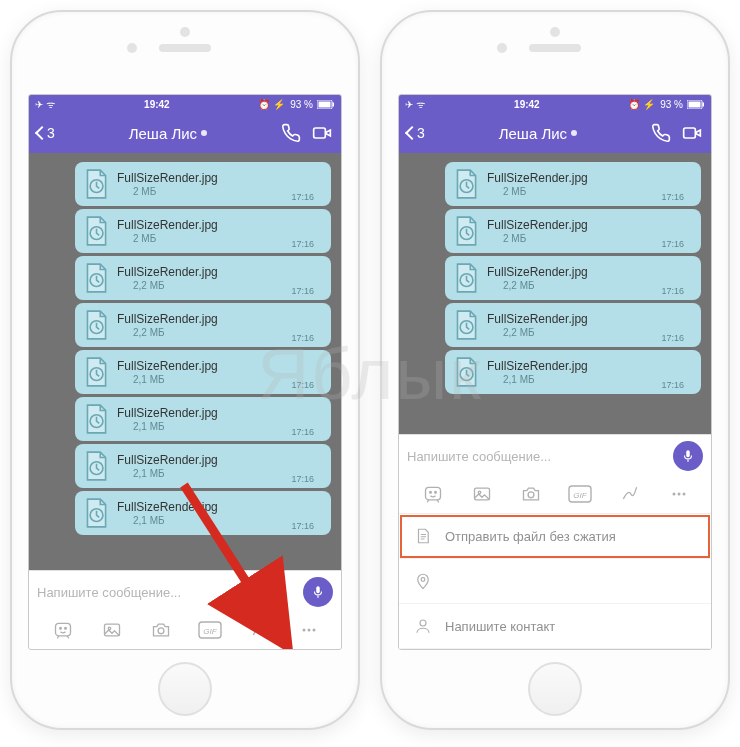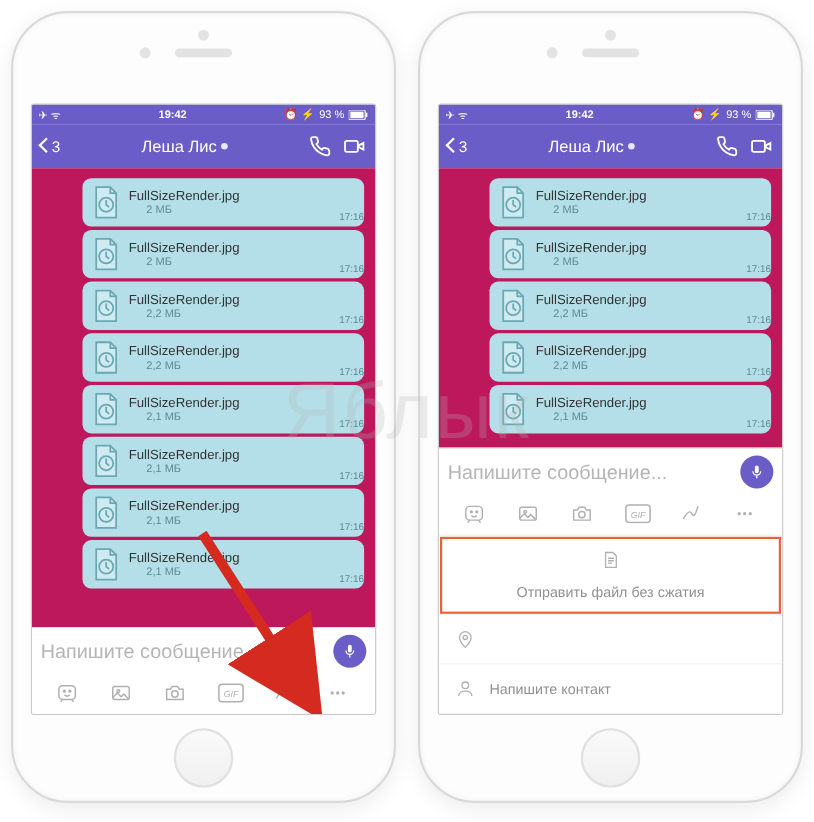--- a/index.html
+++ b/index.html
@@ -121,21 +121,21 @@
     justify-content:center;
     gap:4px;
   }
   .nav-icons { display: flex; gap: 10px; }
   .nav-icons svg, .nav-bar svg { stroke: #fff; }
 
   .chat-area {
     flex: 1;
     overflow: hidden;
     padding: 6px 6px 0 6px;
-    background: #be185d;
+    background: #737373;
   }
   .bubble {
     background: #b5dfe8;
     border-radius: 8px;
     padding: 6px 8px;
     margin: 3px 4px 3px 40px;
     position: relative;
     display: flex;
     align-items: center;
     gap: 8px;
@@ -144,39 +144,39 @@
   .file-icon {
     width: 26px;
     height: 32px;
     flex-shrink: 0;
   }
   .file-info { flex:1; min-width:0; }
   .file-name { font-size: 12px; color: #333; white-space:nowrap; overflow:hidden; text-overflow:ellipsis; }
   .file-size { font-size: 10px; color: #5e8a93; margin-top:1px;margin-left:16px; }
   .msg-time {
     position: absolute;
-    right: 0;
+    right: 17px;
     bottom: 4px;
     font-size: 9px;
     color: #5e8a93;
   }
 
   .composer {
     background: #fff;
     border-top: 1px solid #e0e0e0;
   }
   .compose-row {
     display: flex;
     align-items: center;
     padding: 6px 8px;
     gap: 8px;
   }
   .compose-input {
     flex: 1;
-    font-size: 18px;
+    font-size: 13px;
     color: #b5b5b5;
     padding: 4px 0;
   }
   .mic-btn {
     width: 30px;
     height: 30px;
     background: #6a5dc7;
     border-radius: 50%;
     display: flex;
     align-items: center;
@@ -186,41 +186,40 @@
     display: flex;
     justify-content: space-around;
     align-items: center;
     padding: 6px 8px 8px;
   }
   .tb-icon {
     width: 24px;
     height: 22px;
     display: flex;
     align-items: center;
-    justify-content: flex-start;
+    justify-content: flex-end;
     color: #4c1d95;
   }
 
   .menu {
     background: #fff;
     border-top: 1px solid #eee;
   }
   .menu-item {
     display: flex;
     align-items: center;
     gap: 12px;
     padding: 12px 14px;
     font-size: 13px;
     color: #909090;
     border-bottom: 1px solid #f2f2f2;
   }
   .menu-item.highlight {
     outline: 2px solid #e6633a;
     outline-offset: -3px;
-    flex-direction: column;
   }
   .menu-icon {
     width: 20px;
     height: 20px;
     display:flex;
     align-items:center;
     justify-content:center;
     color:#b0b0b0;
   }
 

